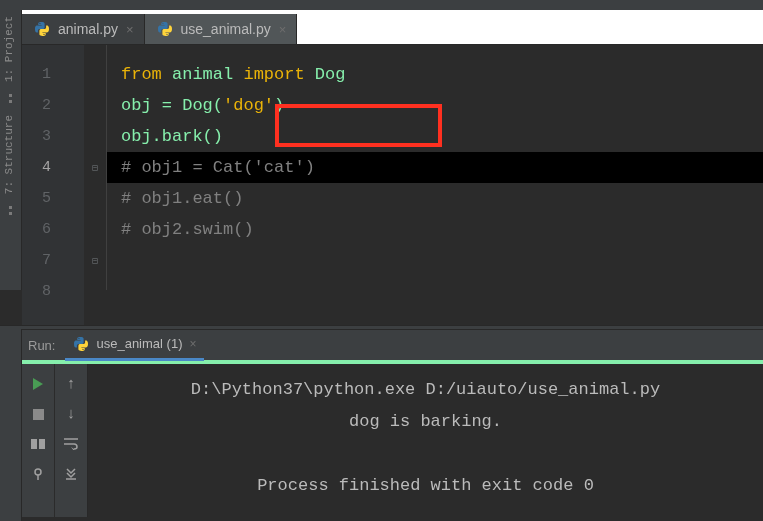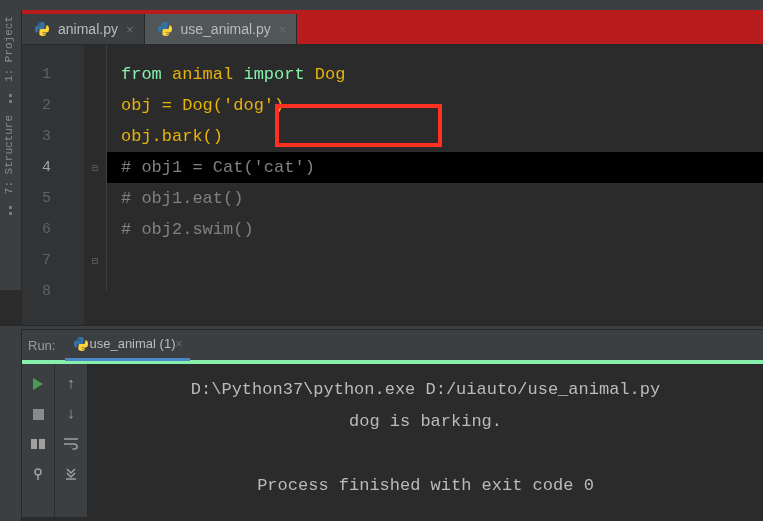--- a/index.html
+++ b/index.html
@@ -35,21 +35,21 @@
       display: flex;
       flex-direction: column;
       align-items: center;
       gap: 3px;
       padding: 6px 0;
     }
     .tool-dot { width: 3px; height: 3px; background: #7a7a7a; }
     .tabs-bar {
       margin-left: 22px;
       height: 35px;
-      background: #b91c1c;
+      background: #ffffff;
       display: flex;
       align-items: flex-end;
       border-bottom: 1px solid #282828;
     }
     .tab {
       display: flex;
       align-items: center;
       gap: 8px;
       padding: 7px 10px 7px 12px;
       font-size: 14px;
@@ -104,22 +104,22 @@
       margin-left: 84px;
       padding: 14px 0 14px 14px;
       border-left: 1px solid #404040;
     }
     .code-line {
       height: 31px;
       line-height: 31px;
       white-space: pre;
       font-size: 17px;
     }
-    .kw { color: #86efac; }
-    .ident { color: #eab308; }
+    .kw { color: #eab308; }
+    .ident { color: #86efac; }
     .str { color: #eab308; }
     .com { color: #808080; }
     .cl-hl { background: #000000; margin-left: -14px; padding-left: 14px; }
     .red-annotation {
       position: absolute;
       border: 4px solid #ff3020;
       top: 59px;
       left: 253px;
       width: 167px;
       height: 43px;
@@ -136,20 +136,21 @@
       gap: 10px;
       border-bottom: 4px solid #86efac;
       font-family: "Segoe UI", sans-serif;
       font-size: 13px;
       color: #bbbbbb;
     }
     .run-label { color: #9b9b9b; }
     .run-tab {
       display: flex;
       align-items: center;
+      gap: 7px;
       padding: 6px 8px;
       border-bottom: 3px solid #4a88c7;
     }
     .run-tab-close { color: #6e6e6e; font-size: 12px; }
     .run-body {
       margin-left: 22px;
       display: flex;
       height: 153px;
     }
     .run-icons-col {

